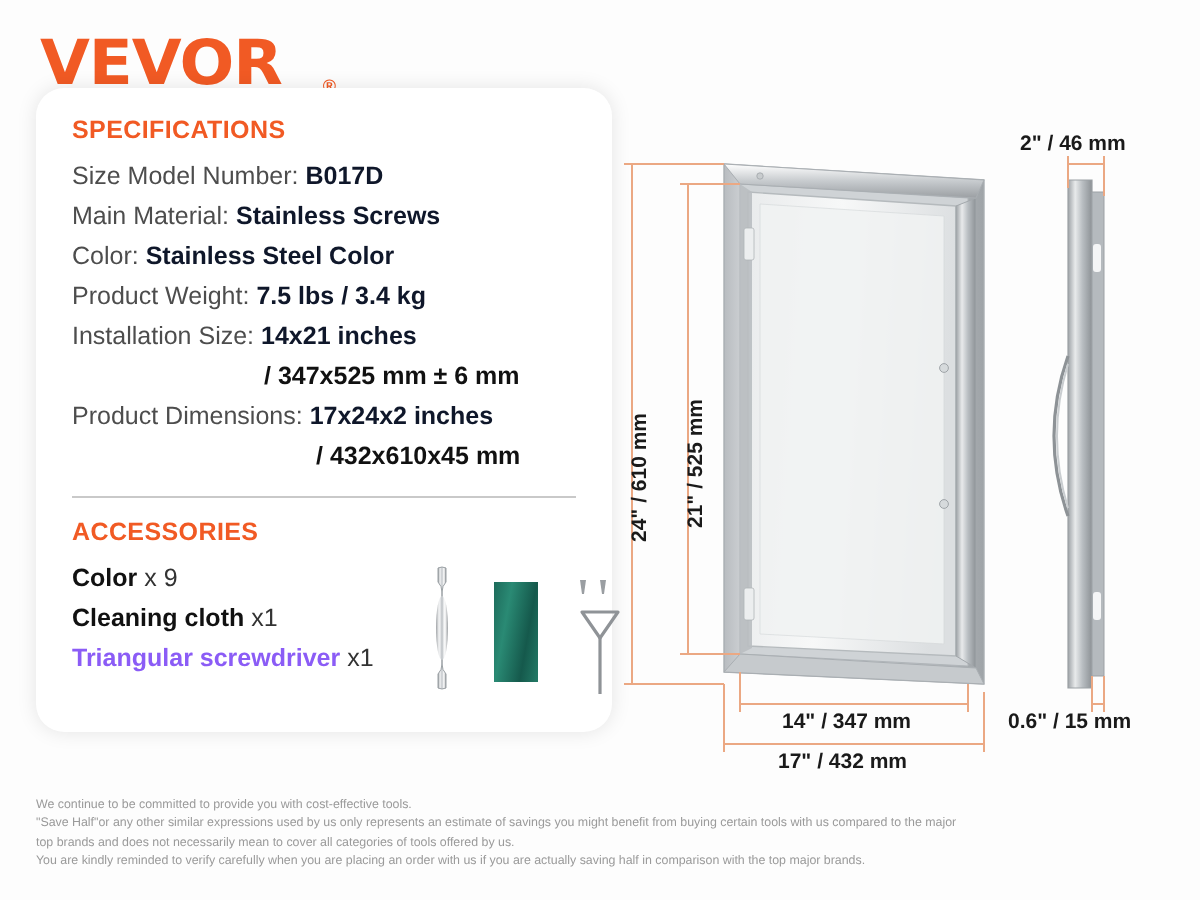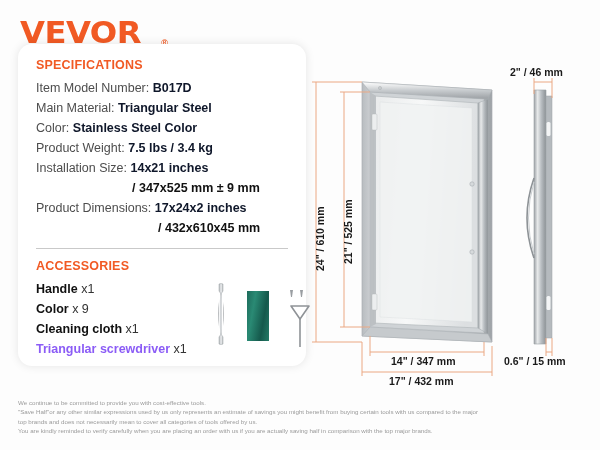--- a/index.html
+++ b/index.html
@@ -76,56 +76,52 @@
     <div class="logo-word">VEVOR</div>
     <div class="logo-reg">®</div>
   </div>
 
   <div class="card">
     <div class="card-inner">
 
       <div class="sec-head">SPECIFICATIONS</div>
 
       <div class="spec-row">
-        <span>Item Model Number:</span>
+        <span>Size Model Number:</span>
         <b>B017D</b>
       </div>
       <div class="spec-row">
         <span>Main Material:</span>
-        <b>Triangular Steel</b>
+        <b>Stainless Screws</b>
       </div>
       <div class="spec-row">
         <span>Color:</span>
         <b>Stainless Steel Color</b>
       </div>
       <div class="spec-row">
         <span>Product Weight:</span>
         <b>7.5 lbs / 3.4 kg</b>
       </div>
       <div class="spec-row">
         <span>Installation Size:</span>
         <b>14x21 inches</b>
       </div>
-      <div class="spec-cont">/ 347x525 mm ± 9 mm</div>
+      <div class="spec-cont">/ 347x525 mm ± 6 mm</div>
       <div class="spec-row">
         <span>Product Dimensions:</span>
         <b>17x24x2 inches</b>
       </div>
       <div class="spec-cont wide">/ 432x610x45 mm</div>
 
       <div class="divider"></div>
 
       <div class="sec-head">ACCESSORIES</div>
 
       <div class="acc-wrap">
         <div class="acc-list">
-          <div class="acc-row">
-            <span style="font-weight:bold;color:#111">Handle</span>
-            <span>x1</span>
-          </div>
           <div class="acc-row">
             <span style="font-weight:bold;color:#111">Color</span>
             <span>x 9</span>
           </div>
           <div class="acc-row">
             <span style="font-weight:bold;color:#111">Cleaning cloth</span>
             <span>x1</span>
           </div>
           <div class="acc-row">
             <span style="font-weight:bold;color:#8b5cf6">Triangular screwdriver</span>

